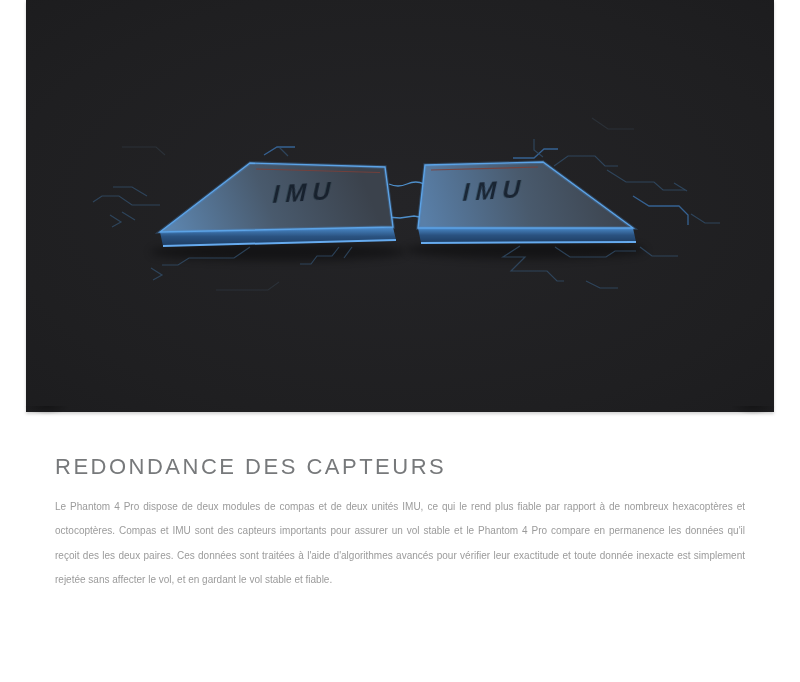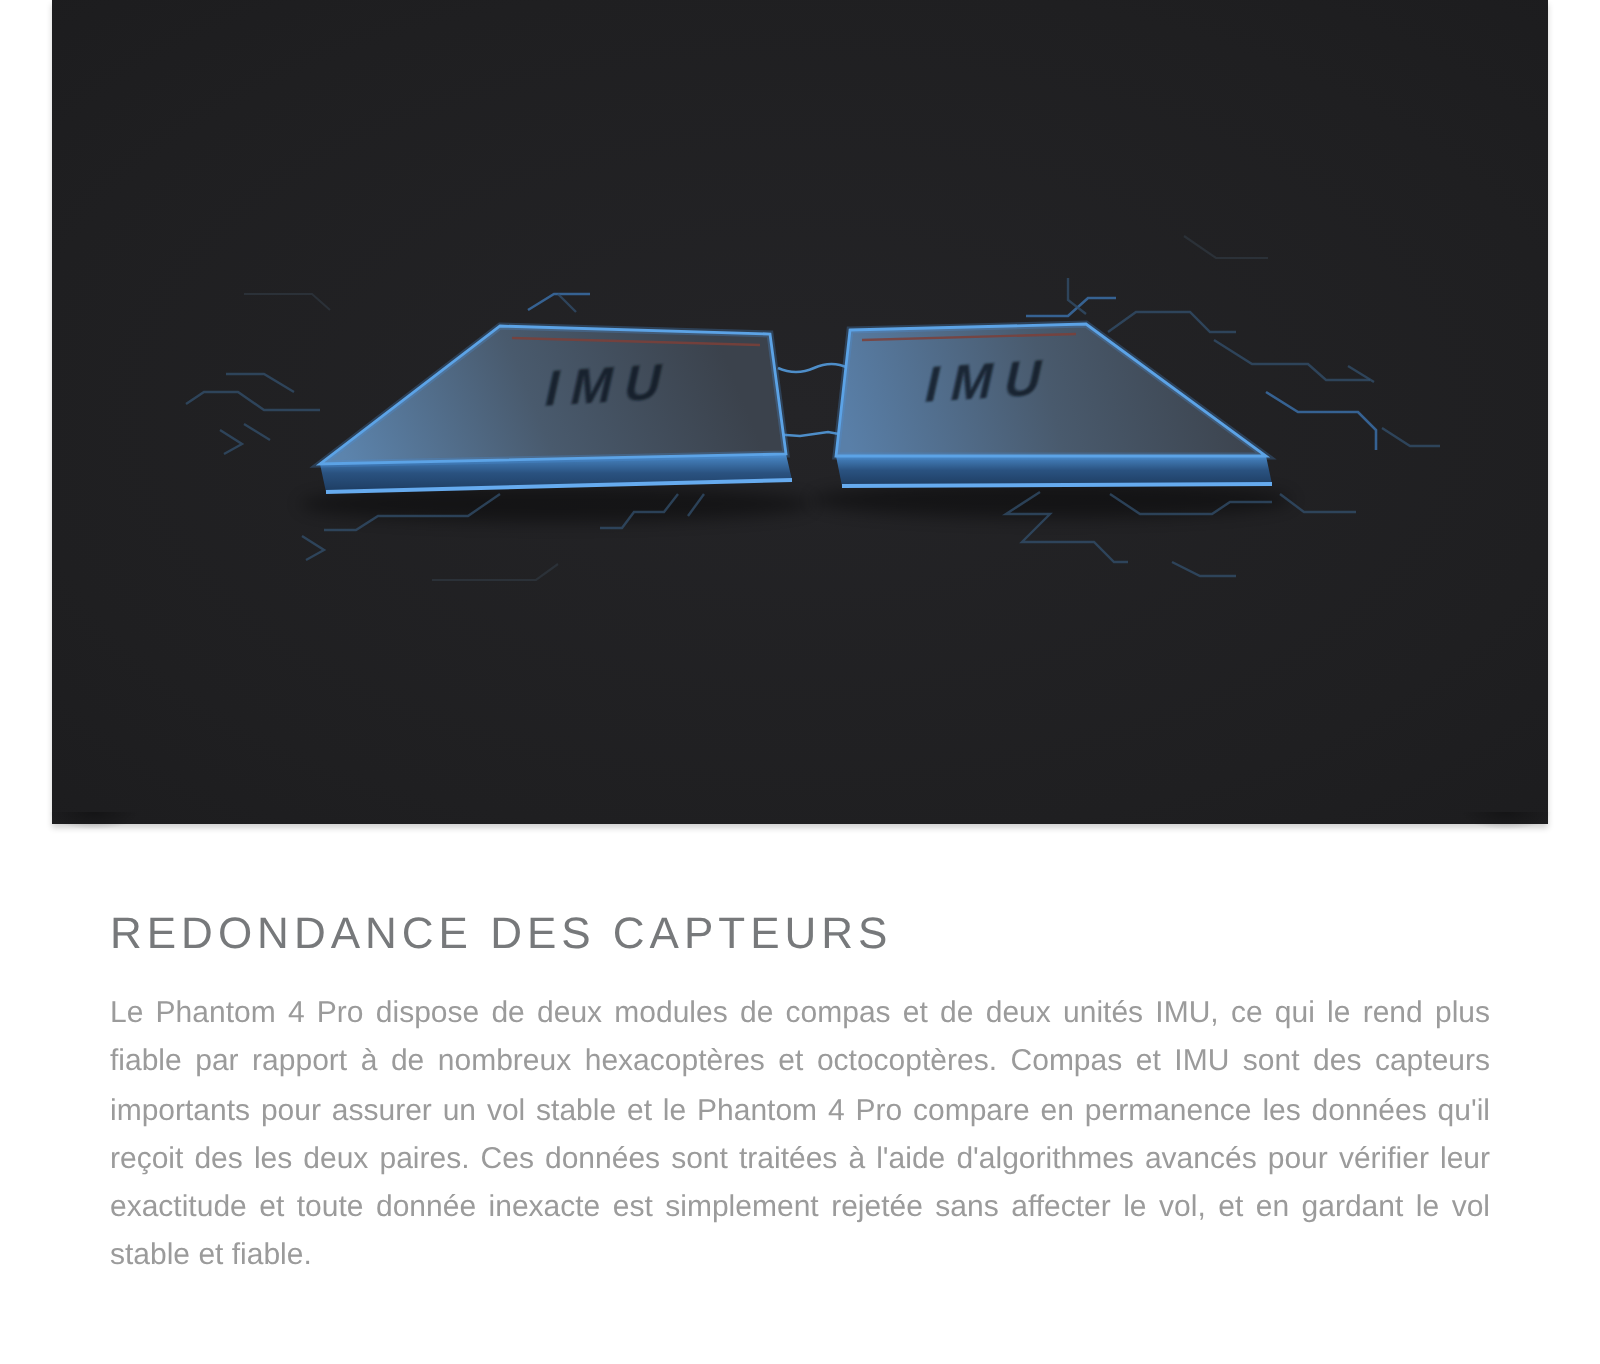--- a/index.html
+++ b/index.html
@@ -37,21 +37,21 @@
     margin:0;
     font-size:22px;
     font-weight:400;
     letter-spacing:2.5px;
     line-height:23px;
     color:#77797b;
   }
   .section-paragraph{
     margin:17px 0 0 0;
     width:690px;
-    font-size:15px;
+    font-size:10px;
     line-height:24.3px;
     color:#9b9b9b;
     text-align:justify;
   }
   
   .t-dim{fill:none;stroke:#33506e;stroke-width:1.2;opacity:.75;}
   .t-mid{fill:none;stroke:#3a6da6;stroke-width:1.3;opacity:.85;}
   .t-bright{fill:none;stroke:#4e8ec9;stroke-width:1.3;}
   .t-gray{fill:none;stroke:#2b3138;stroke-width:1.1;}
   .chip-outline{fill:none;stroke:#5ca3e6;stroke-width:1.4;}

